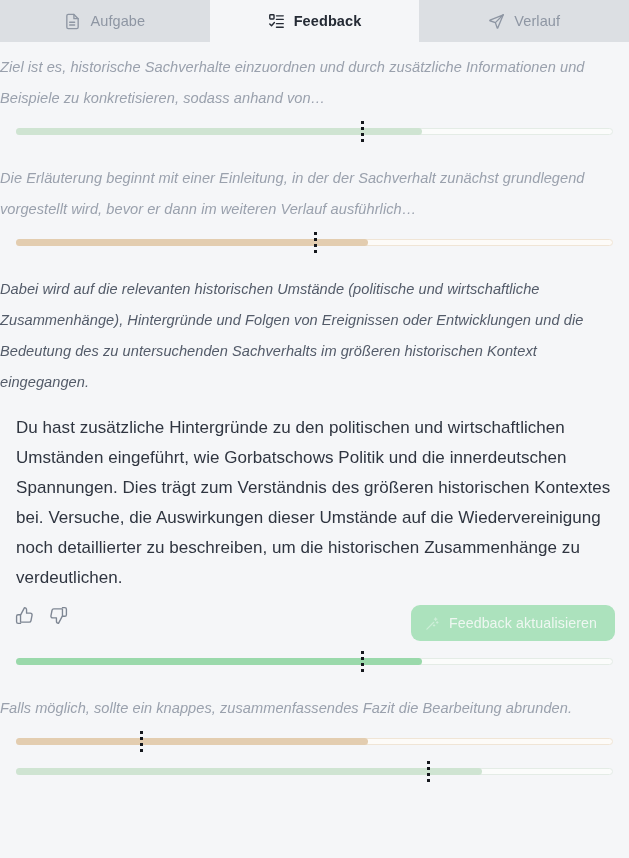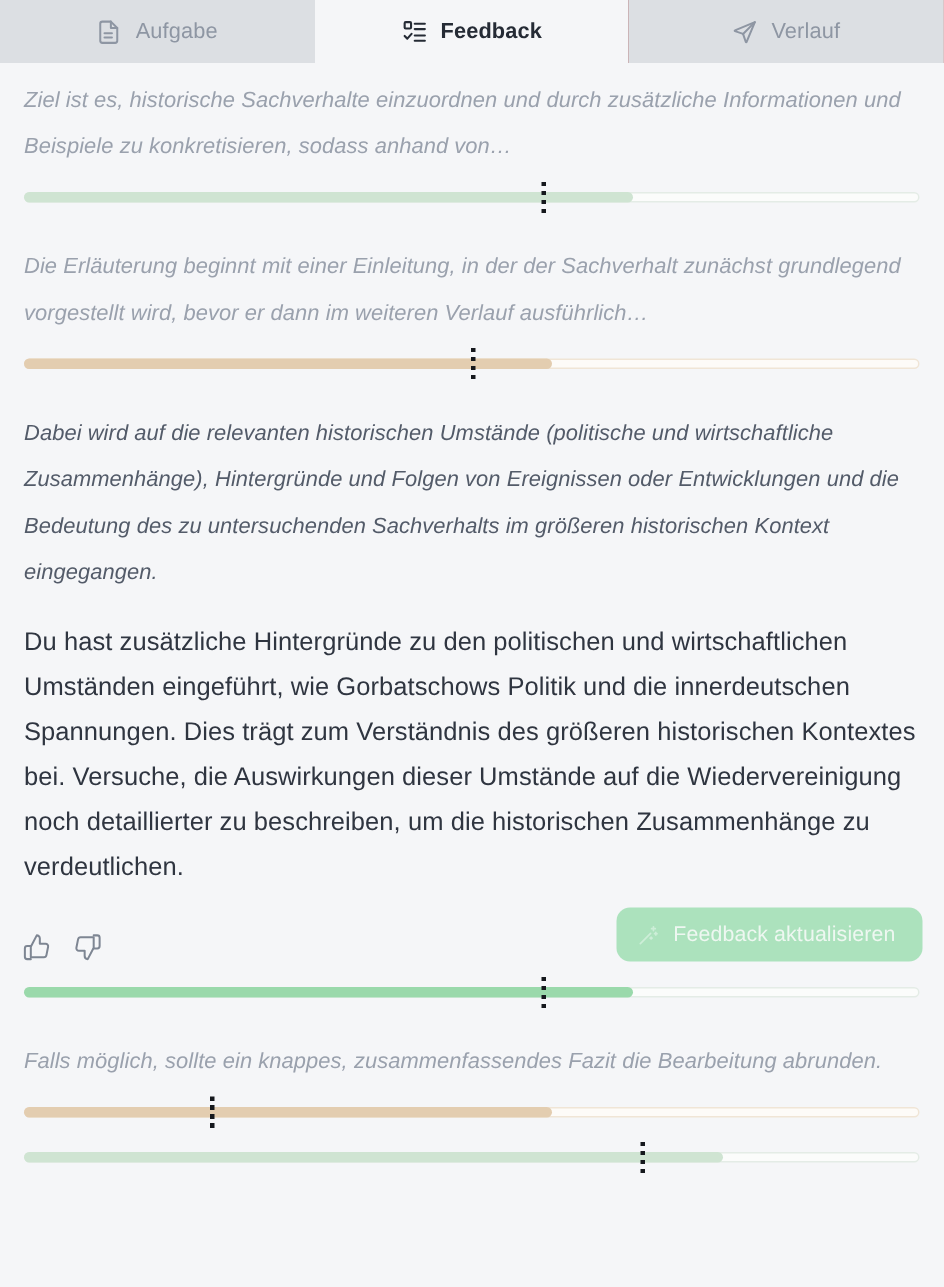--- a/index.html
+++ b/index.html
@@ -60,39 +60,39 @@
     padding: 0 0 0 0;
     overflow: hidden;
     position: relative;
   }
 
   .criteria {
     font-size: 14.6px;
     line-height: 31px;
     font-style: italic;
     color: #9aa1ad;
-    padding: 10px 16px 7px 16px;
+    padding: 10px 16px 7px 0;
     letter-spacing: .05px;
   }
   .criteria.active {
     color: #535b69;
   }
 
   .answer {
     font-size: 17px;
     line-height: 30px;
     color: #2f3540;
     padding: 8px 16px 6px 16px;
     letter-spacing: .05px;
   }
 
   
   .actionrow {
     display: flex;
-    align-items: flex-end;
+    align-items: flex-start;
     padding: 6px 14px 10px 14px;
   }
   .vote {
     display: flex;
     align-items: center;
     gap: 14px;
   }
   .vote-btn {
     width: 20px;
     height: 20px;

